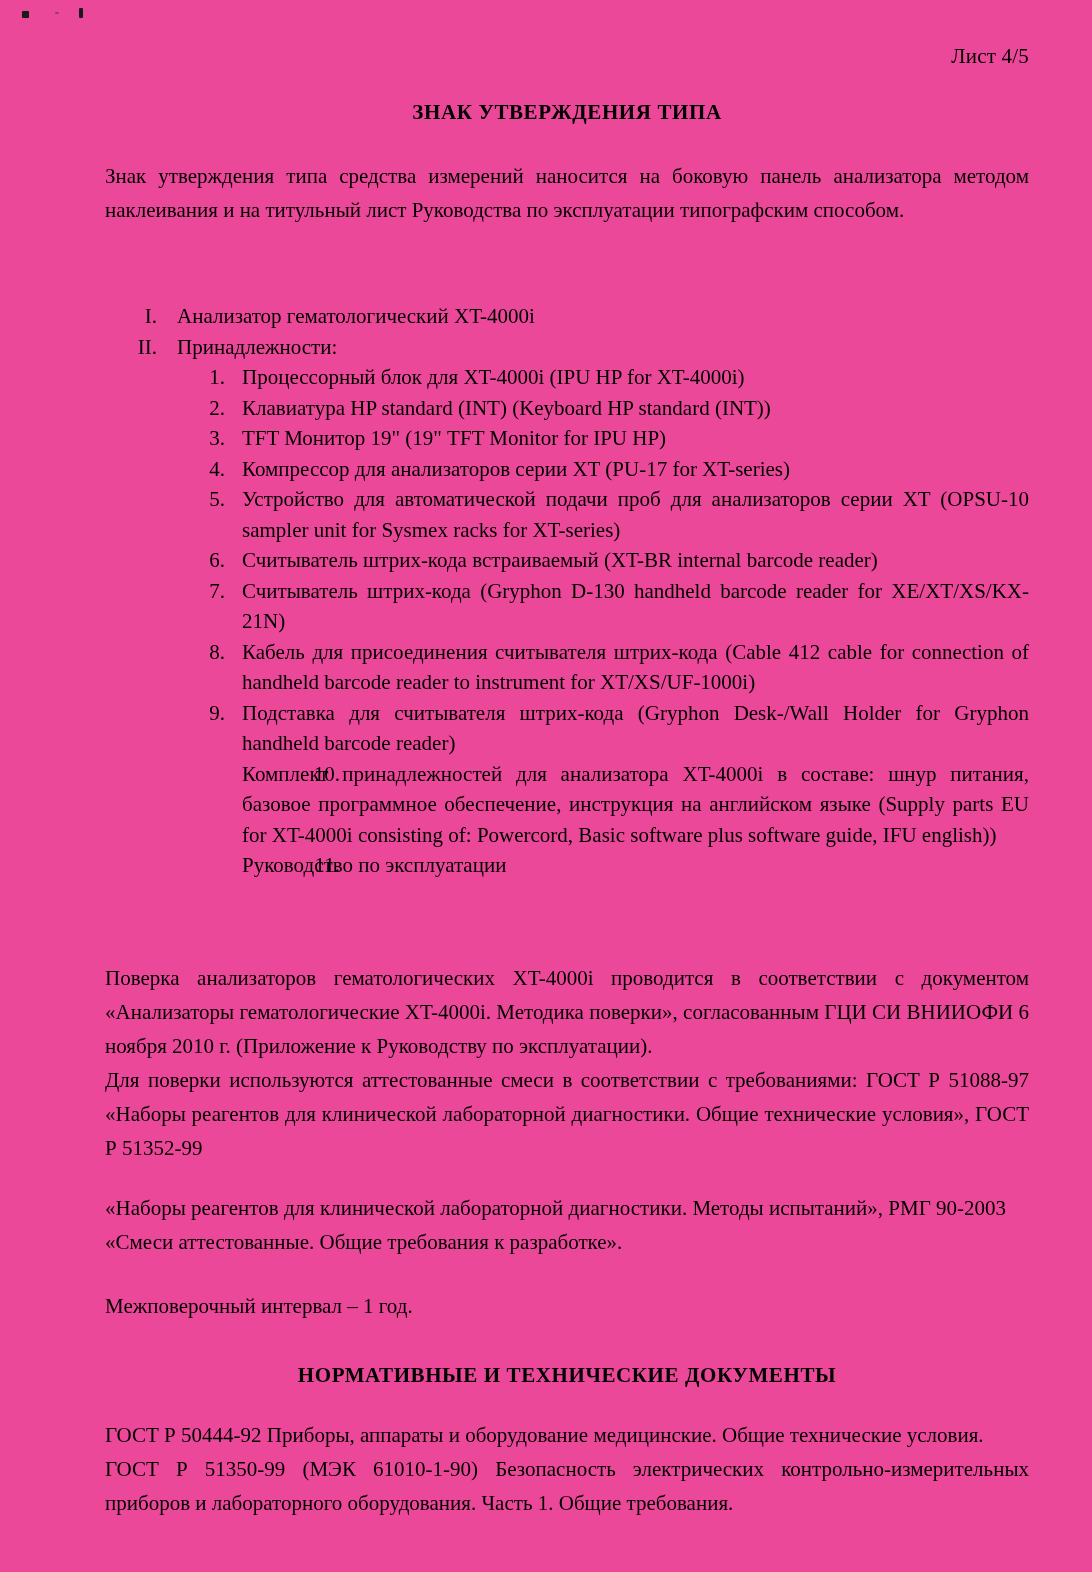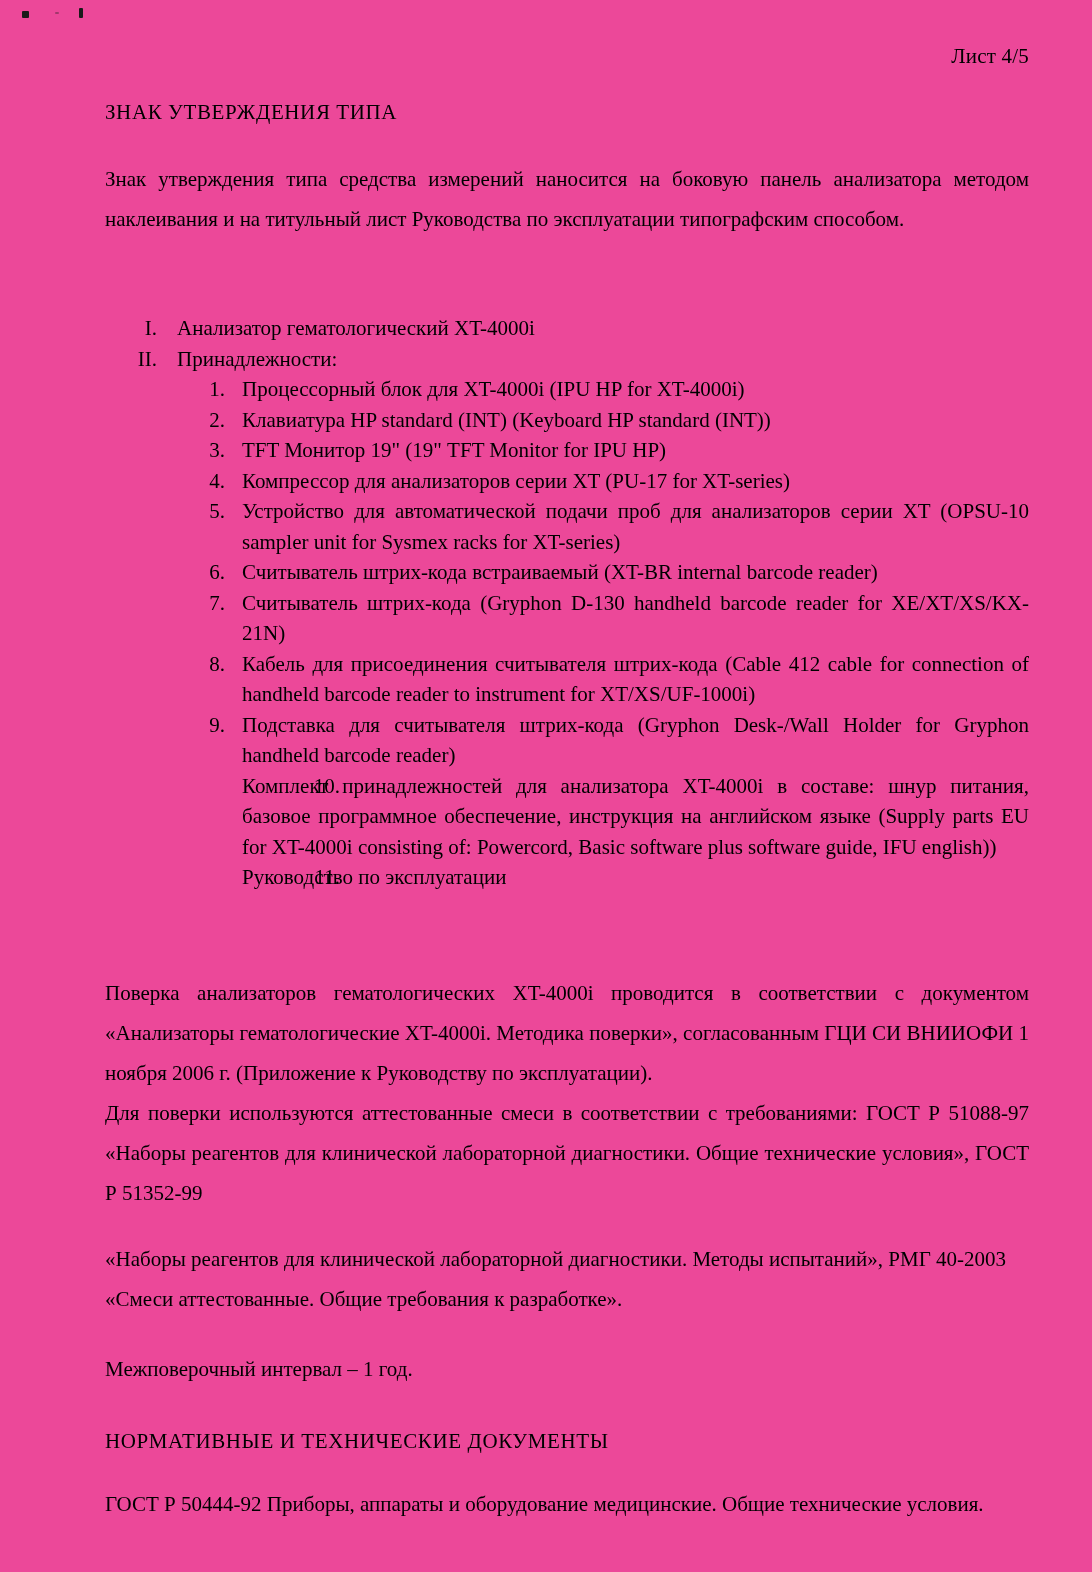--- a/index.html
+++ b/index.html
@@ -49,29 +49,30 @@
 
   .body-flow {
     position: absolute;
     left: 0;
     top: 100px;
     width: 924px;
   }
 
   h2.section-title {
     font-size: 21px;
-    font-weight: normal;
+    font-weight: bold;
+    text-align: center;
     margin: 0;
     padding: 0;
     letter-spacing: .6px;
   }
 
   p.para {
     font-size: 21px;
-    line-height: 40px;
+    line-height: 34px;
     text-align: justify;
     text-justify: inter-word;
     margin: 0;
     padding: 0;
     hyphens: none;
   }
   p.para.left { text-align: left; }
   .sp-26 { height: 26px; }
   .sp-30 { height: 30px; }
   .sp-34 { height: 34px; }
@@ -211,36 +212,37 @@
           <span class="nm">11.</span>
           <span>Руководство по эксплуатации</span>
         </li>
       </ul>
 
       <div class="sp-46"></div>
 
 
       <div class="sp-34"></div>
 
-      <p class="para">Поверка анализаторов гематологических XT-4000i проводится в соответствии с документом «Анализаторы гематологические XT-4000i. Методика поверки», согласованным ГЦИ СИ ВНИИОФИ 1 ноября  2006 г. (Приложение к Руководству по эксплуатации).</p>
+      <p class="para">Поверка анализаторов гематологических XT-4000i проводится в соответствии с документом «Анализаторы гематологические XT-4000i. Методика поверки», согласованным ГЦИ СИ ВНИИОФИ 6 ноября  2010 г. (Приложение к Руководству по эксплуатации).</p>
 
       <p class="para">Для  поверки используются аттестованные  смеси в соответствии с требованиями: ГОСТ Р 51088-97 «Наборы   реагентов для клинической лабораторной диагностики. Общие технические условия», ГОСТ Р 51352-99</p>
 
       <div class="sp-26"></div>
 
-      <p class="para left">«Наборы реагентов для клинической лабораторной  диагностики. Методы испытаний», РМГ 40-2003 «Смеси аттестованные. Общие требования к разработке».</p>
+      <p class="para left">«Наборы реагентов для клинической лабораторной  диагностики. Методы испытаний», РМГ 90-2003 «Смеси аттестованные. Общие требования к разработке».</p>
 
       <div class="sp-30"></div>
 
       <p class="para left">Межповерочный интервал – 1 год.</p>
 
       <div class="sp-40"></div>
 
       <h2 class="section-title">НОРМАТИВНЫЕ И ТЕХНИЧЕСКИЕ ДОКУМЕНТЫ</h2>
 
       <div class="sp-30"></div>
 
       <p class="para">ГОСТ Р 50444-92 Приборы, аппараты и оборудование медицинские. Общие технические условия.</p>
 
+      <p class="para">ГОСТ Р 51350-99 (МЭК 61010-1-90) Безопасность электрических контрольно-измерительных приборов и лабораторного оборудования. Часть 1. Общие требования.</p>
 
     </div>
   </div>
 </div>
 
 </body></html>

